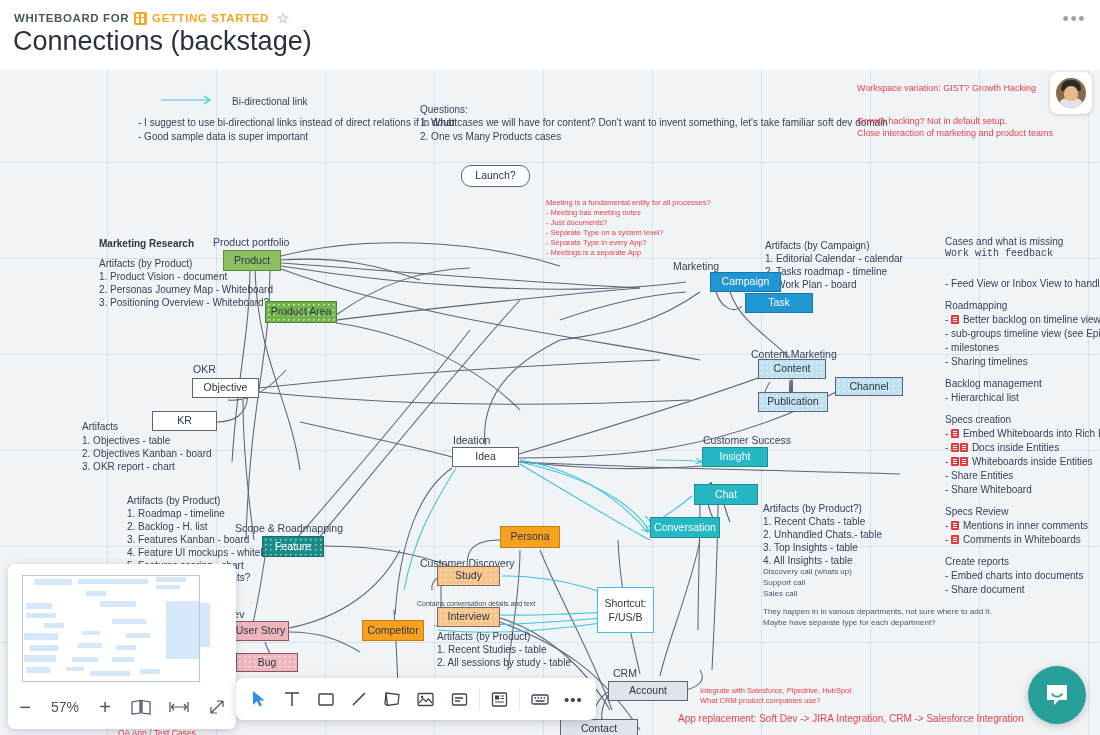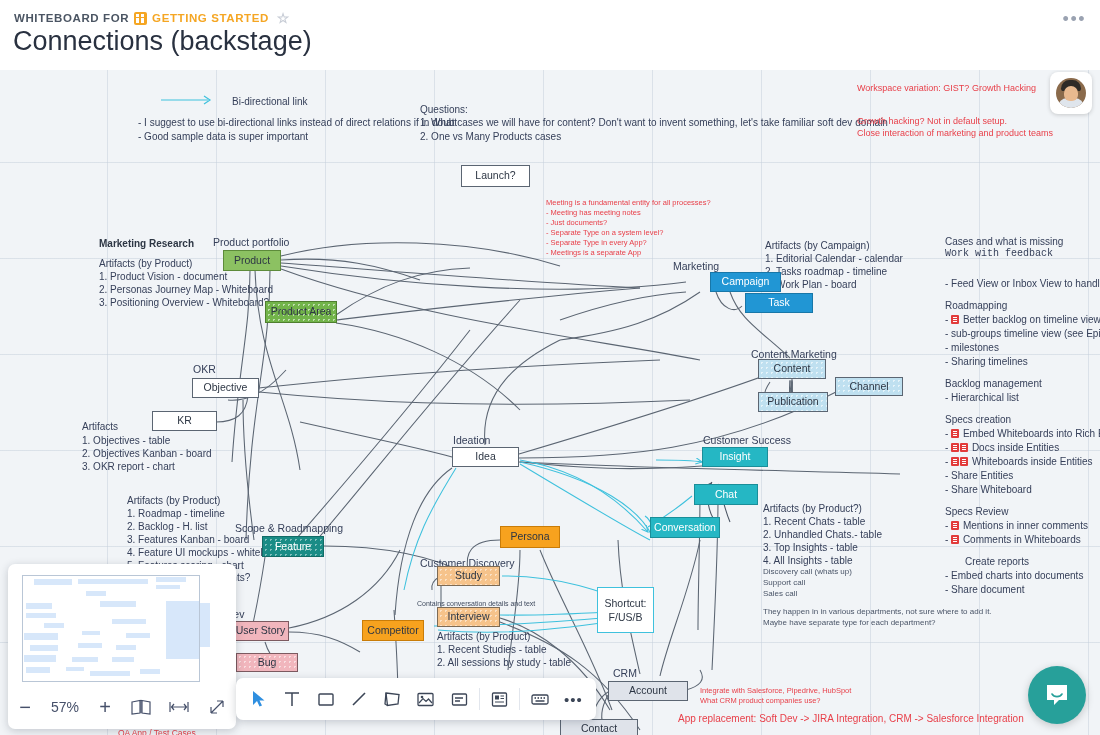--- a/index.html
+++ b/index.html
@@ -315,21 +315,21 @@
     <div class="tx tx-body" style="left:138px; top:59px;">- Good sample data is super important</div>
 
     <div class="tx tx-body" style="left:420px; top:32px;">Questions:</div>
     <div class="tx tx-body" style="left:420px; top:45px;">1. What cases we will have for content? Don't want to invent something, let's take familiar soft dev domain</div>
     <div class="tx tx-body" style="left:420px; top:59px;">2. One vs Many Products cases</div>
 
     <div class="tx tx-red-md" style="left:857px; top:12px;">Workspace variation: GIST? Growth Hacking</div>
     <div class="tx tx-red-md" style="left:857px; top:45px;">Growth hacking? Not in default setup.</div>
     <div class="tx tx-red-md" style="left:857px; top:57px;">Close interaction of marketing and product teams</div>
 
-    <div class="node n-launch" style="left:461px; top:95px; width:69px; height:22px;">Launch?</div>
+    <div class="node n-launch" style="left:461px; top:95px; width:69px; height:22px;border-radius:10px;">Launch?</div>
 
     <div class="tx tx-red-sm" style="left:546px; top:128px;">Meeting is a fundamental entity for all processes?</div>
     <div class="tx tx-red-sm" style="left:546px; top:138px;">- Meeting has meeting notes</div>
     <div class="tx tx-red-sm" style="left:546px; top:148px;">- Just documents?</div>
     <div class="tx tx-red-sm" style="left:546px; top:158px;">- Separate Type on a system level?</div>
     <div class="tx tx-red-sm" style="left:546px; top:168px;">- Separate Type in every App?</div>
     <div class="tx tx-red-sm" style="left:546px; top:178px;">- Meetings is a separate App</div>
 
     <div class="tx tx-head" style="left:99px; top:168px;">Marketing Research</div>
     <div class="tx tx-body" style="left:99px; top:186px;">Artifacts (by Product)</div>
@@ -440,21 +440,21 @@
     <div class="tx tx-sidebar" style="left:945px; top:356px;">- <span class="red-chip"></span> <span>Embed Whiteboards into Rich Edit</span></div>
     <div class="tx tx-sidebar" style="left:945px; top:370px;">- <span class="red-chip"></span><span class="red-chip"></span> <span>Docs inside Entities</span></div>
     <div class="tx tx-sidebar" style="left:945px; top:384px;">- <span class="red-chip"></span><span class="red-chip"></span> <span>Whiteboards inside Entities</span></div>
     <div class="tx tx-sidebar" style="left:945px; top:398px;">- Share Entities</div>
     <div class="tx tx-sidebar" style="left:945px; top:412px;">- Share Whiteboard</div>
 
     <div class="tx tx-sidebar" style="left:945px; top:434px;">Specs Review</div>
     <div class="tx tx-sidebar" style="left:945px; top:448px;">- <span class="red-chip"></span> <span>Mentions in inner comments</span></div>
     <div class="tx tx-sidebar" style="left:945px; top:462px;">- <span class="red-chip"></span> <span>Comments in Whiteboards</span></div>
 
-    <div class="tx tx-sidebar" style="left:945px; top:484px;margin-left:20px;">Create reports</div>
+    <div class="tx tx-sidebar" style="left:945px; top:484px;">Create reports</div>
     <div class="tx tx-sidebar" style="left:945px; top:498px;">- Embed charts into documents</div>
     <div class="tx tx-sidebar" style="left:945px; top:512px;">- Share document</div>
   </div>
 
   <div class="avatar-box">
     <div class="avatar">
       <div class="body"></div>
       <div class="hair"></div>
       <div class="face"></div>
     </div>

